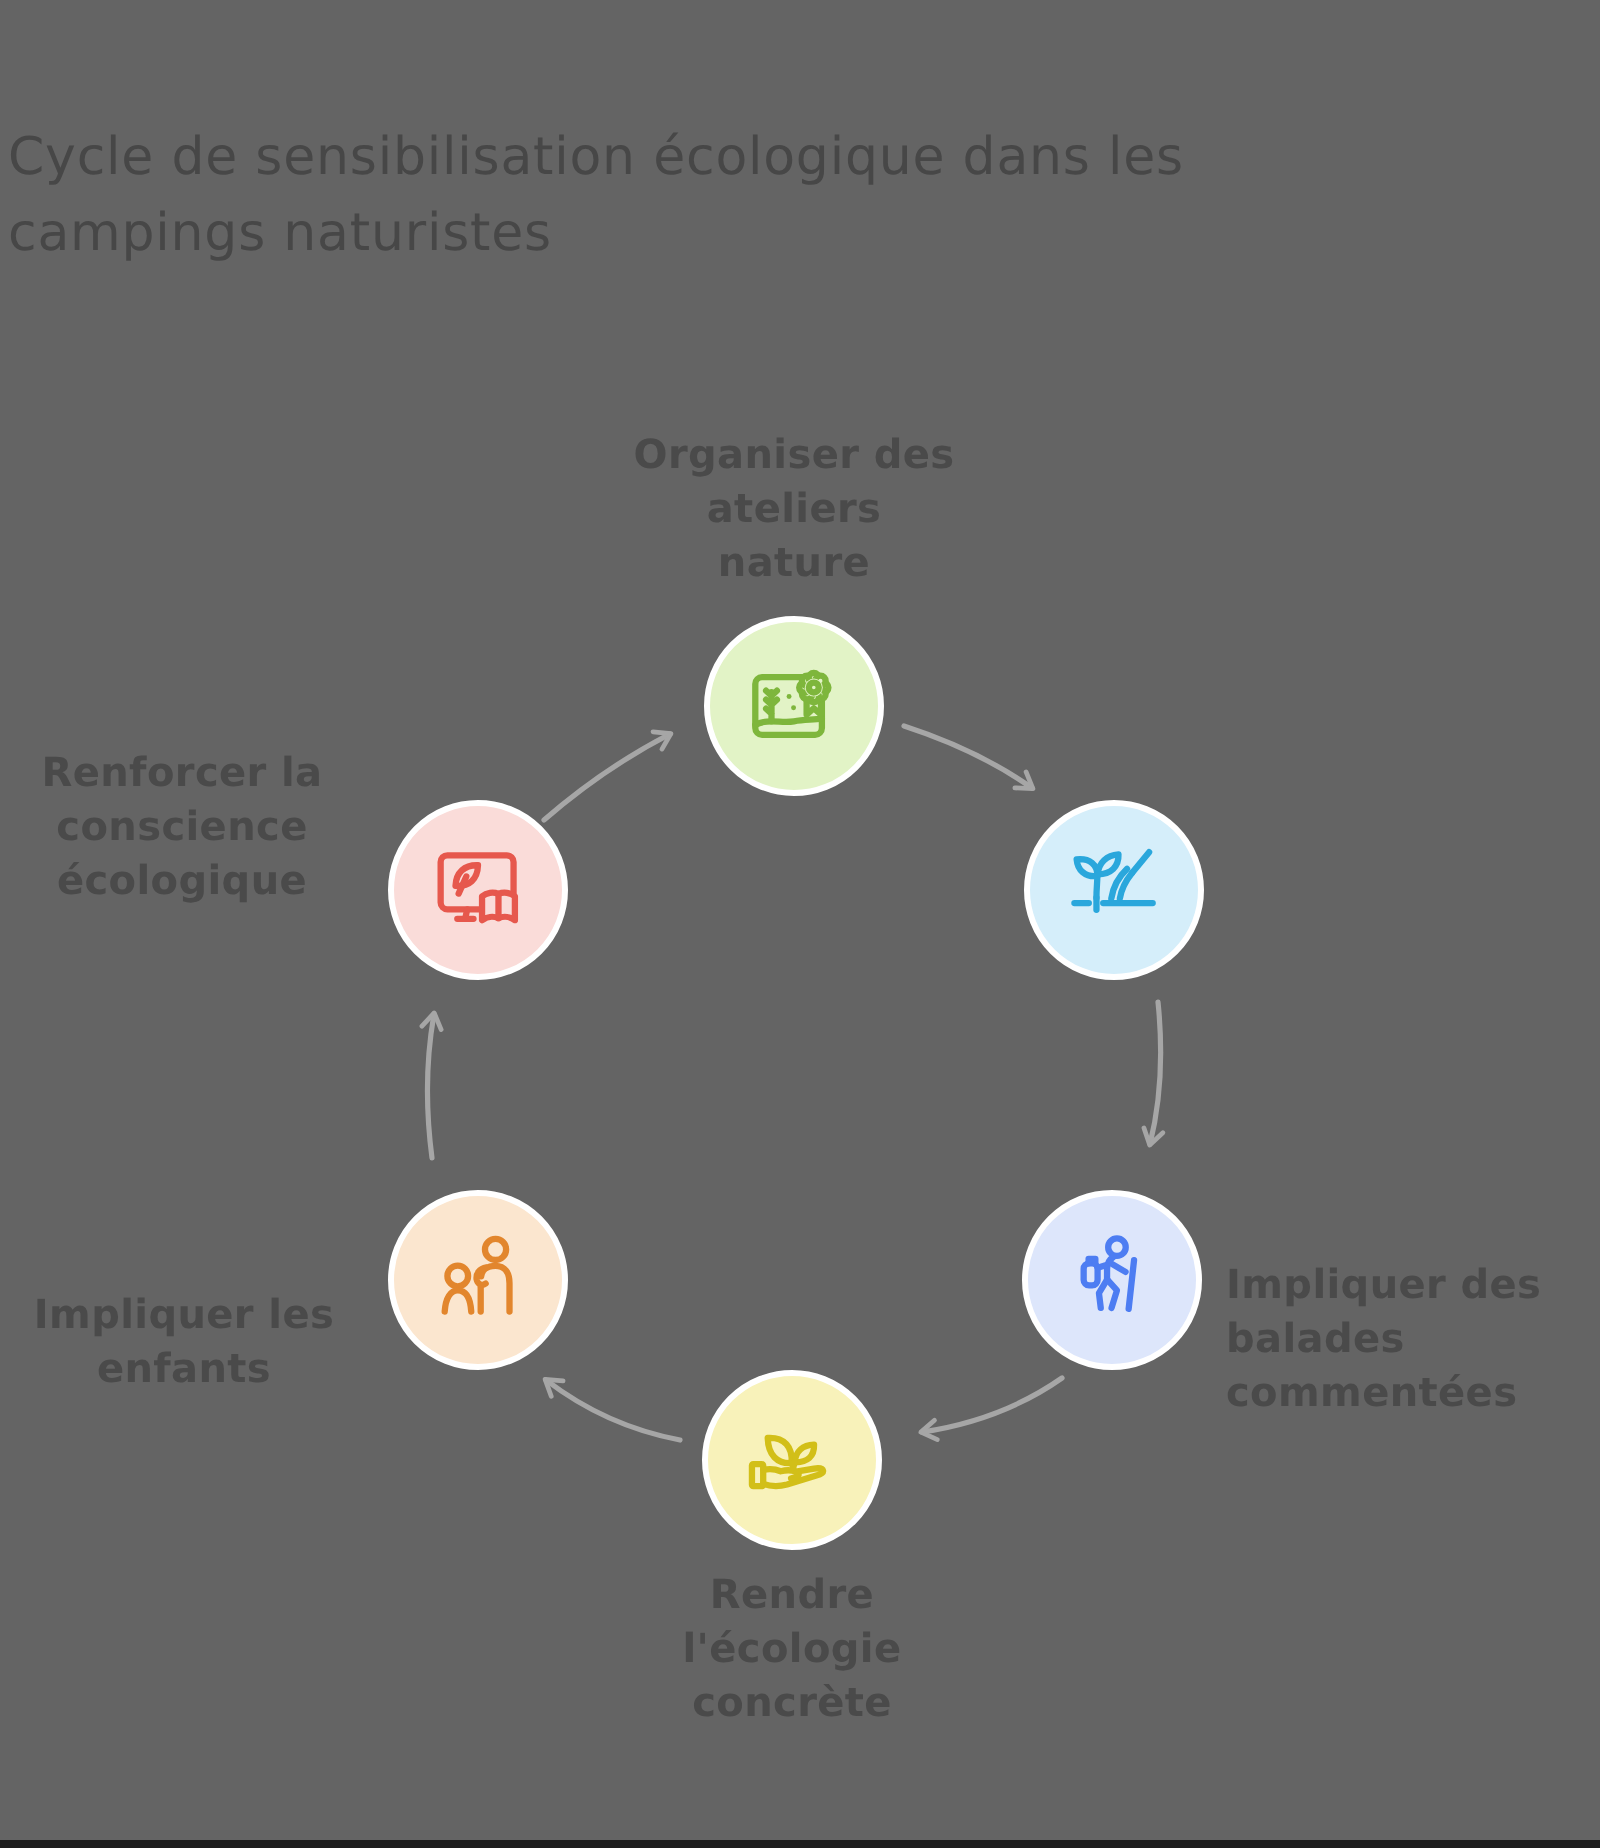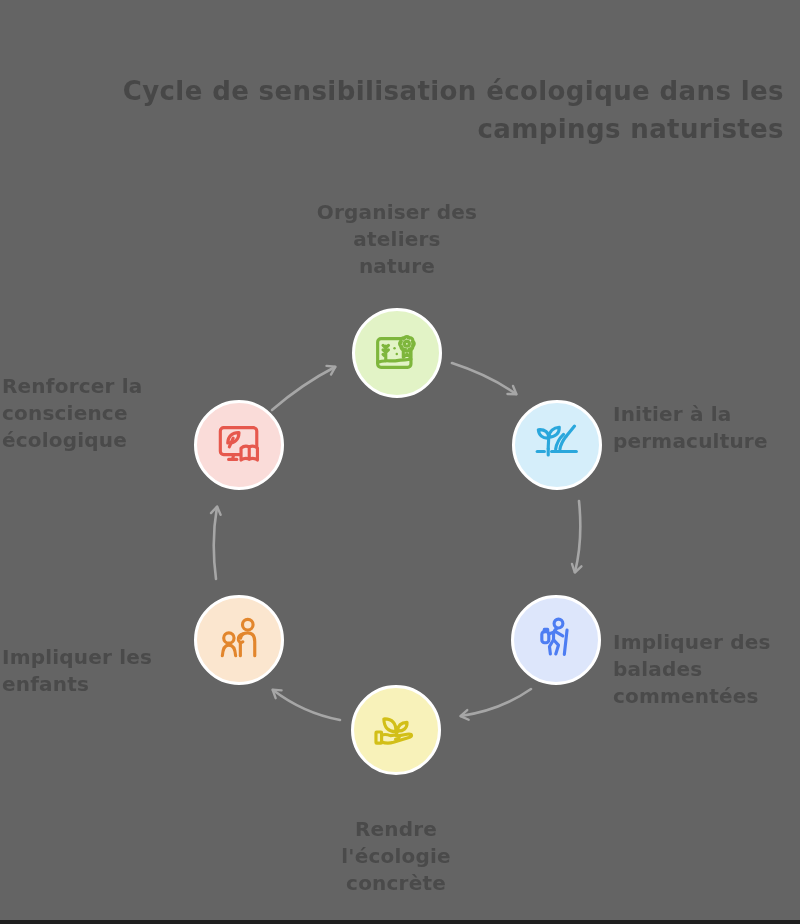--- a/index.html
+++ b/index.html
@@ -4,23 +4,23 @@
 <style>
   html,body{margin:0;padding:0;}
   .stage{
     position:relative;
     width:800px;height:924px;
     background:#646464;
     overflow:hidden;
     font-family:"DejaVu Sans","Liberation Sans",sans-serif;
   }
   .title{
-    position:absolute;left:0;right:0;top:56px;margin:16px;
-    text-align:right;
-    font-size:26px;font-weight:700;letter-spacing:.4px;
+    position:absolute;left:0;right:0;top:56px;margin:4px;
+    text-align:left;
+    font-size:26px;font-weight:400;letter-spacing:.4px;
     line-height:38px;
     white-space:pre-line;
   }
   .arrows{position:absolute;left:0;top:0;pointer-events:none;}
   .node{
     position:absolute;
     width:84px;height:84px;border-radius:50%;
     border:3px solid #fff;
     display:flex;align-items:center;justify-content:center;
     box-sizing:content-box;
@@ -28,21 +28,21 @@
   .node svg{display:block;}
   .label{
     position:absolute;
     font-size:20px;font-weight:700;letter-spacing:.2px;
     line-height:27px;
     white-space:pre-line;
     color:var(--label-color,#4a4a4a);
   }
   .label-center{text-align:center;}
   .label-left{text-align:left;}
-  .label-right{text-align:left;}
+  .label-right{text-align:center;}
   .bottom-edge{
     position:absolute;left:0;right:0;bottom:0;height:4px;
     background:#1e1e1e;
   }
 </style>
 </head>
 <body>
 
 <div class="stage" id="stage" style="background: rgb(100, 100, 100); --label-color: #4a4a4a;">
 
@@ -153,29 +153,27 @@
         <path d="M12,6.5 C9,6.4 7.1,8.1 7,11.1 C10.1,11.3 11.9,9.6 12,6.5 Z"></path>
         <path d="M9.4,9 L7.7,12.8"></path>
         <path d="M9.6,16.3 L9.2,18.2"></path>
         <path d="M7.4,18.4 L11,18.4"></path>
         <path d="M12.9,18.7 V13.4 C13.9,12.55 15.4,12.35 16.55,12.85 C17.7,12.35 19.2,12.55 20.2,13.4 V18.7 C19.2,17.95 17.7,17.75 16.55,18.25 C15.4,17.75 13.9,17.95 12.9,18.7 Z" fill="var(--bg)"></path>
         <path d="M16.55,12.85 V18.25"></path>
       </g>
     </svg>
   </div>
 
-  <div class="label label-center" style="left:257px;top:199px;width:280px;">Organiser des
+  <div class="label label-center" style="left:257px;top:214px;width:280px;">Organiser des
 ateliers
 nature</div>
-  <div class="label label-left" style="left:613px;top:401px;width:185px;">Initier à la
-permaculture</div>
   <div class="label label-left" style="left:613px;top:629px;width:185px;">Impliquer des
 balades
 commentées</div>
-  <div class="label label-center" style="left:256px;top:784px;width:280px;margin-top:32px;">Rendre
+  <div class="label label-center" style="left:256px;top:784px;width:280px;">Rendre
 l'écologie
 concrète</div>
   <div class="label label-right" style="right:618px;top:644px;width:180px;">Impliquer les
 enfants</div>
   <div class="label label-right" style="right:620px;top:373px;width:178px;">Renforcer la
 conscience
 écologique</div>
 
   <div class="bottom-edge"></div>
 </div>

